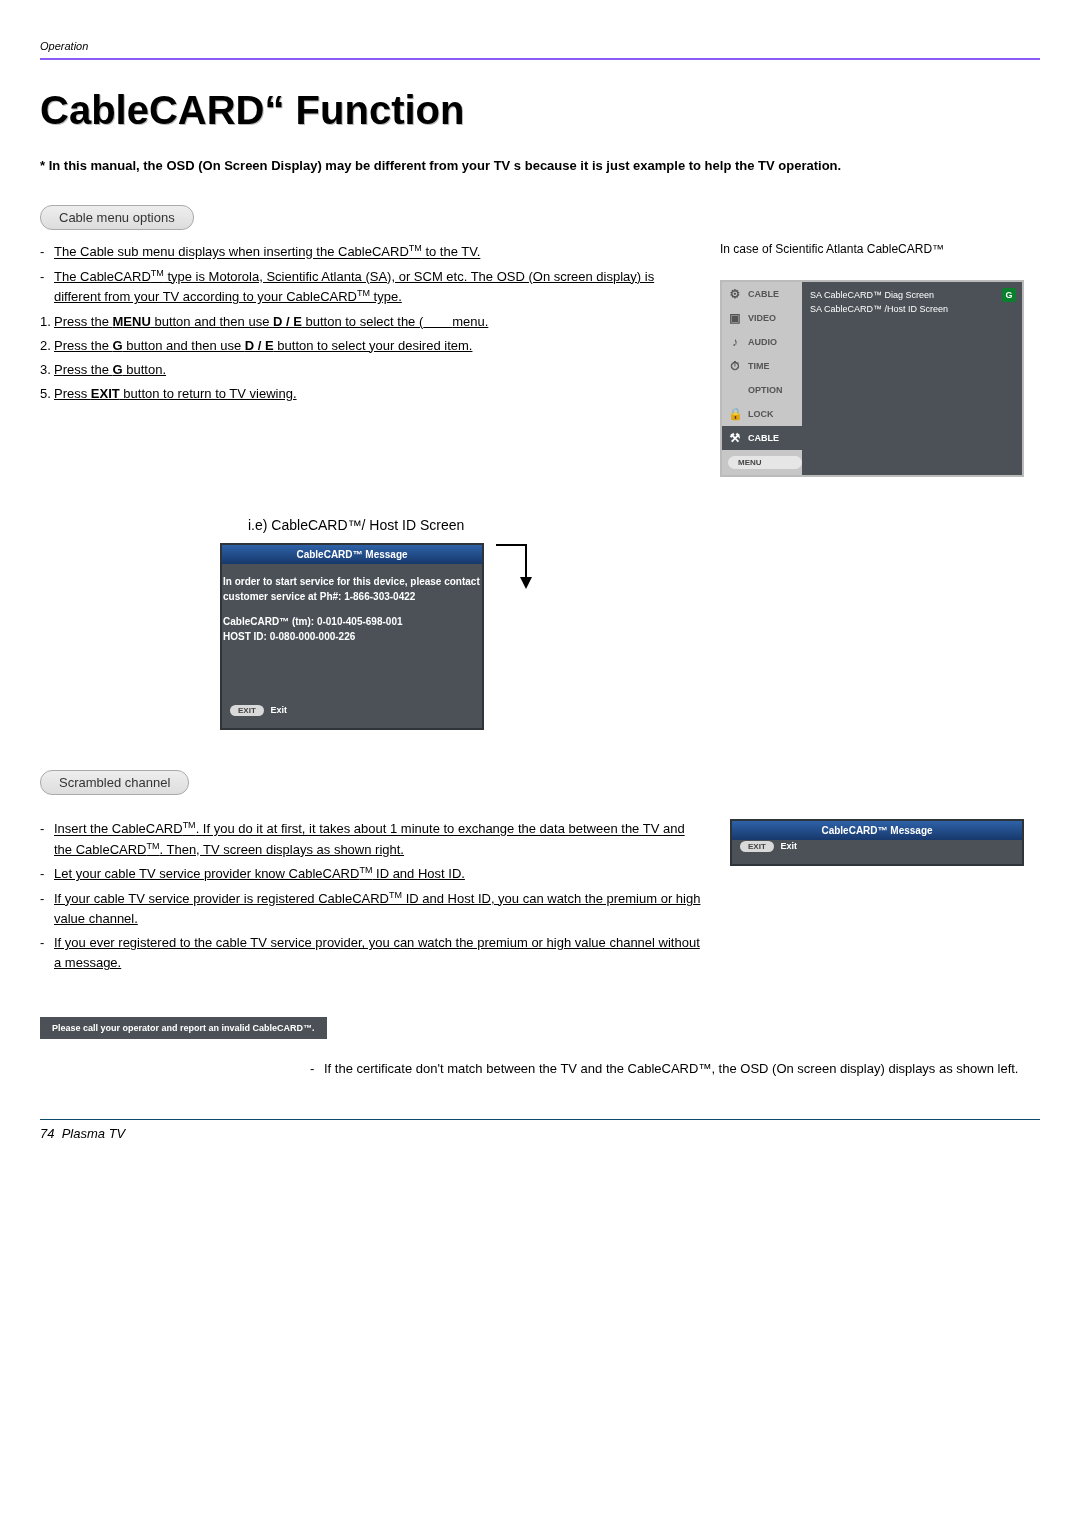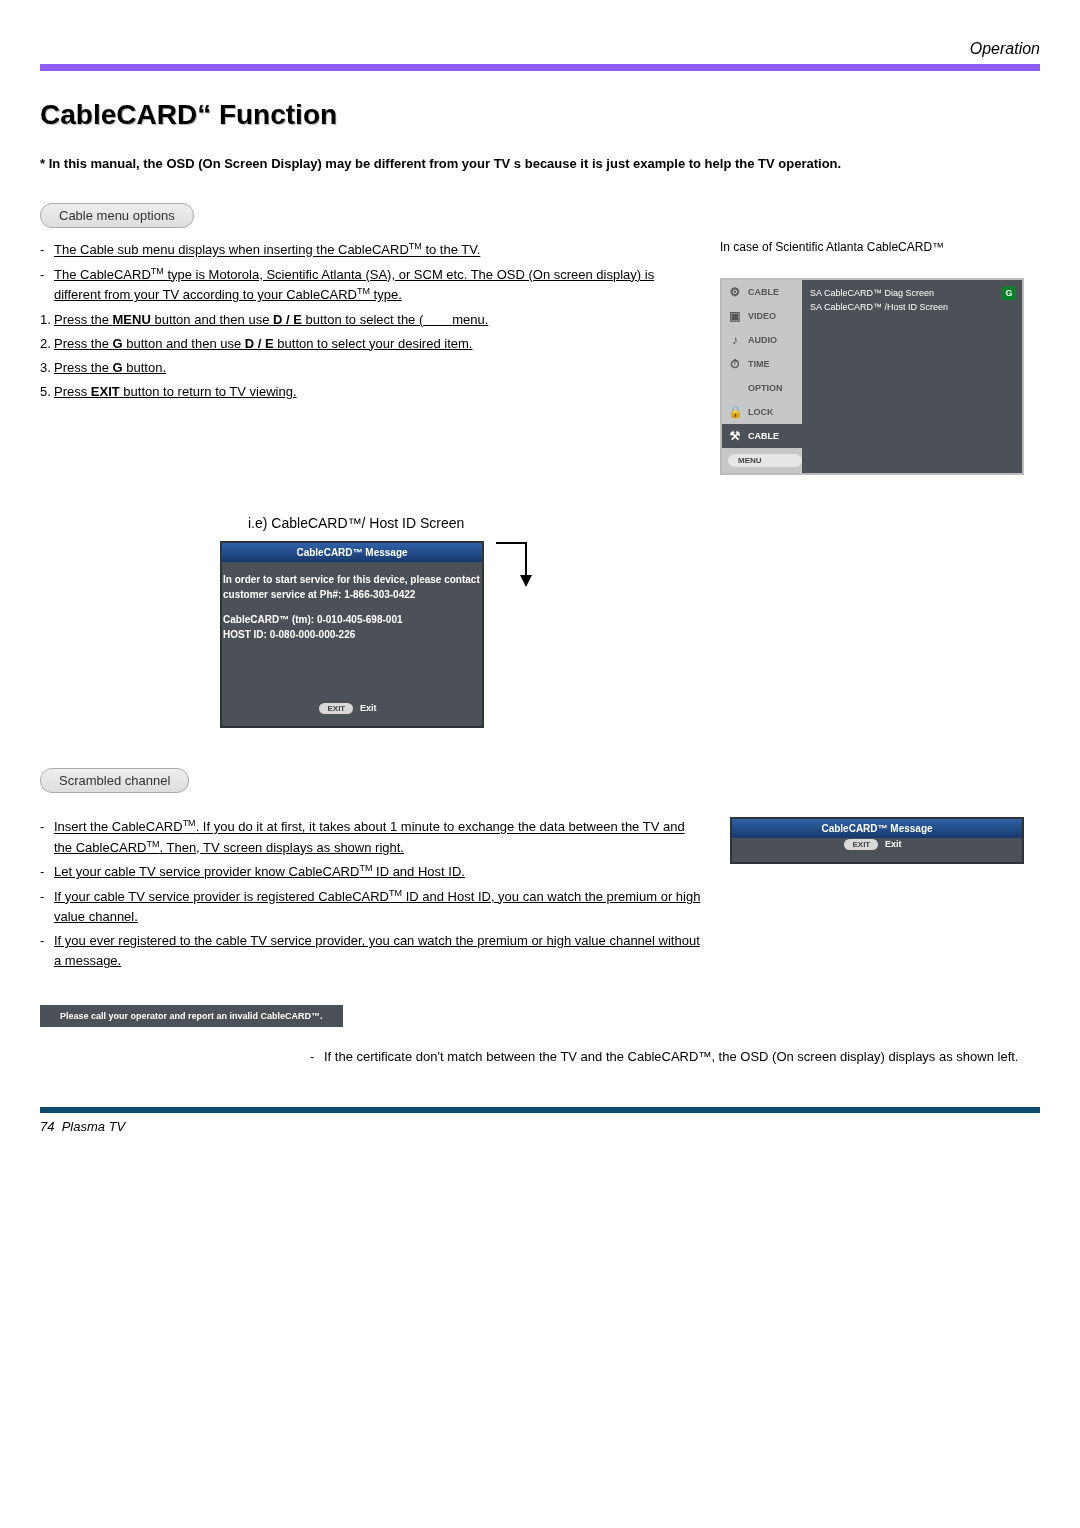--- a/index.html
+++ b/index.html
@@ -6,28 +6,27 @@
     font-family: Arial, Helvetica, sans-serif;
     background: #ffffff;
     margin: 0;
     padding: 40px 40px 24px 40px;
     color: #000;
     width: 1080px;
     box-sizing: border-box;
   }
   .topbar {
     font-style: italic;
-    font-size: 16px;
+    font-size: 11px;
     padding-bottom: 6px;
-    border-bottom: 7px solid #8b5cf6;
+    border-bottom: 2px solid #8b5cf6;
     margin-bottom: 28px;
-    text-align: right;
   }
   h1.page-title {
-    font-size: 28px;
+    font-size: 40px;
     font-weight: bold;
     text-shadow: 1px 1px 0 #bababa;
     margin: 0 0 24px 0;
   }
   .note {
     font-size: 13px;
     font-weight: bold;
     margin-bottom: 30px;
     line-height: 1.4;
   }
@@ -107,21 +106,21 @@
     padding-bottom: 8px;
   }
   .msgbox .hdr {
     background: linear-gradient(to bottom,#2e62a8,#17386b);
     color: #fff; font-weight: bold;
     text-align: center; font-size: 10px;
     padding: 4px 0;
   }
   .msgbox .body { padding: 10px 1px; line-height: 1.5; min-height: 120px; }
   .msgbox .body p { margin: 0 0 10px 0; }
-  .msgbox .footer { text-align: center; padding: 0 8px 4px 0; }
+  .msgbox .footer { text-align: left; padding: 0 8px 4px 8px; }
   .exit-pill {
     display: inline-block; background: #d9d9d9; color: #444;
     font-size: 8px; font-weight: bold; border-radius: 10px;
     padding: 1px 8px; margin-right: 4px;
   }
   .exit-lbl { font-size: 9px; color: #fff; font-weight: bold; }
 
   
   .ie-area { display: flex; align-items: flex-start; gap: 12px; margin-top: 40px; margin-left: 180px; }
   .ie-title { font-size: 14px; margin-bottom: 10px; margin-left: 28px; }
@@ -131,32 +130,32 @@
 
   
   .scrambled-area { display: flex; gap: 24px; margin-top: 12px; }
   .scrambled-left { flex: 1; font-size: 13px; line-height: 1.55; }
   .scrambled-right { width: 310px; }
 
   
   .invalid-strip {
     background: #4b5157; color: #fff;
     font-size: 9px; font-weight: bold;
-    padding: 6px 20px; display: inline-block;
-    margin-top: 30px;
+    padding: 6px 12px; display: inline-block;
+    margin-top: 40px;
   }
   .invalid-caption-row {
     display: flex;
     margin-top: 20px;
     font-size: 13px;
     line-height: 1.5;
     margin-left: 270px;
   }
 
-  .footer-line { border-top: 6px solid #0c4a6e; margin-top: 40px; padding-top: 6px; font-style: italic; font-size: 13px; }
+  .footer-line { border-top: 1px solid #0c4a6e; margin-top: 40px; padding-top: 6px; font-style: italic; font-size: 13px; }
   .btn-sym { font-family: Arial; font-weight: bold; }
 </style>
 </head>
 <body>
 
 
 
 
 <div class="topbar">Operation</div>
 

